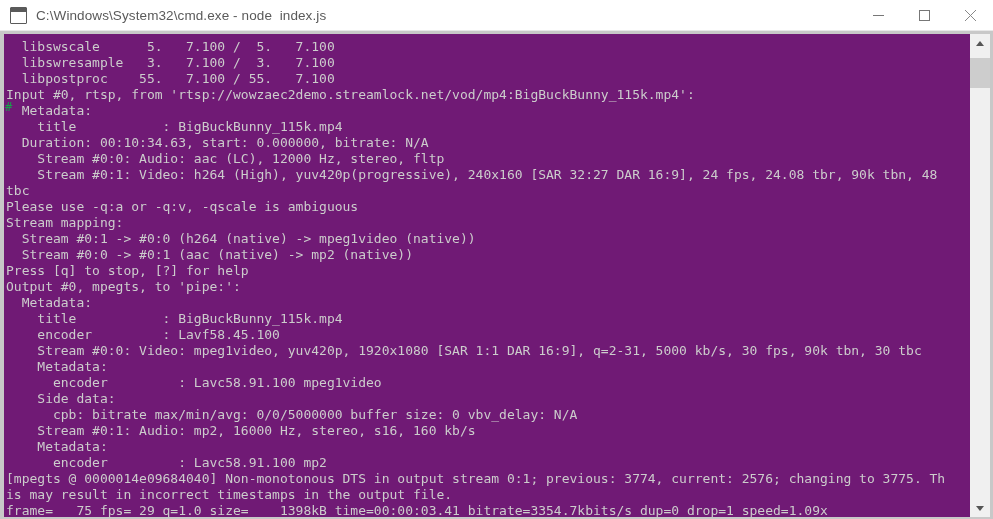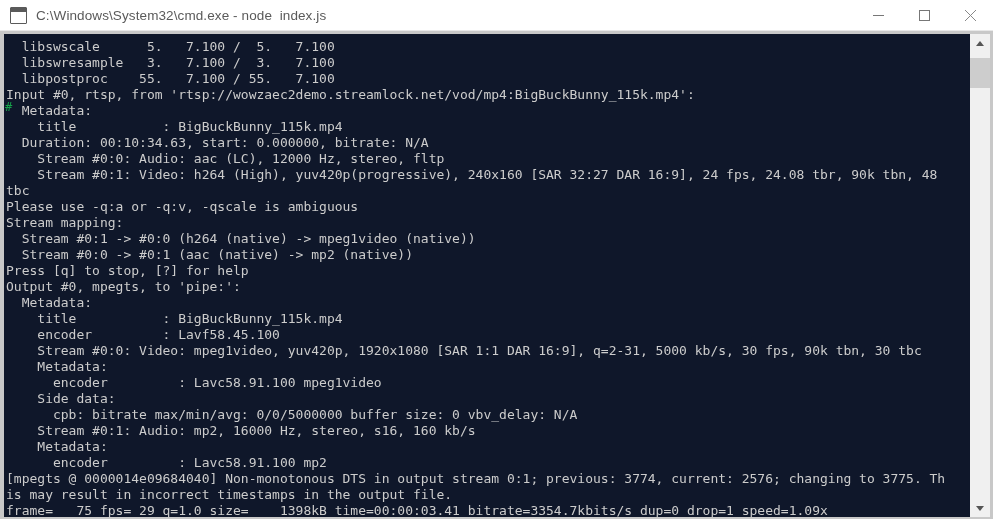--- a/index.html
+++ b/index.html
@@ -106,21 +106,21 @@
     width: 993px;
     height: 488px;
     background: #c8c8c8;
     box-sizing: border-box;
     padding: 3px 3px 2px 4px;
   }
   .console-inner {
     position: relative;
     width: 100%;
     height: 100%;
-    background: #0f172a;
+    background: #701a75;
     overflow: hidden;
   }
   .term {
     position: absolute;
     left: 0;
     top: 0;
     width: 972px;
     height: 100%;
     padding: 5px 0 0 2px;
     box-sizing: border-box;

